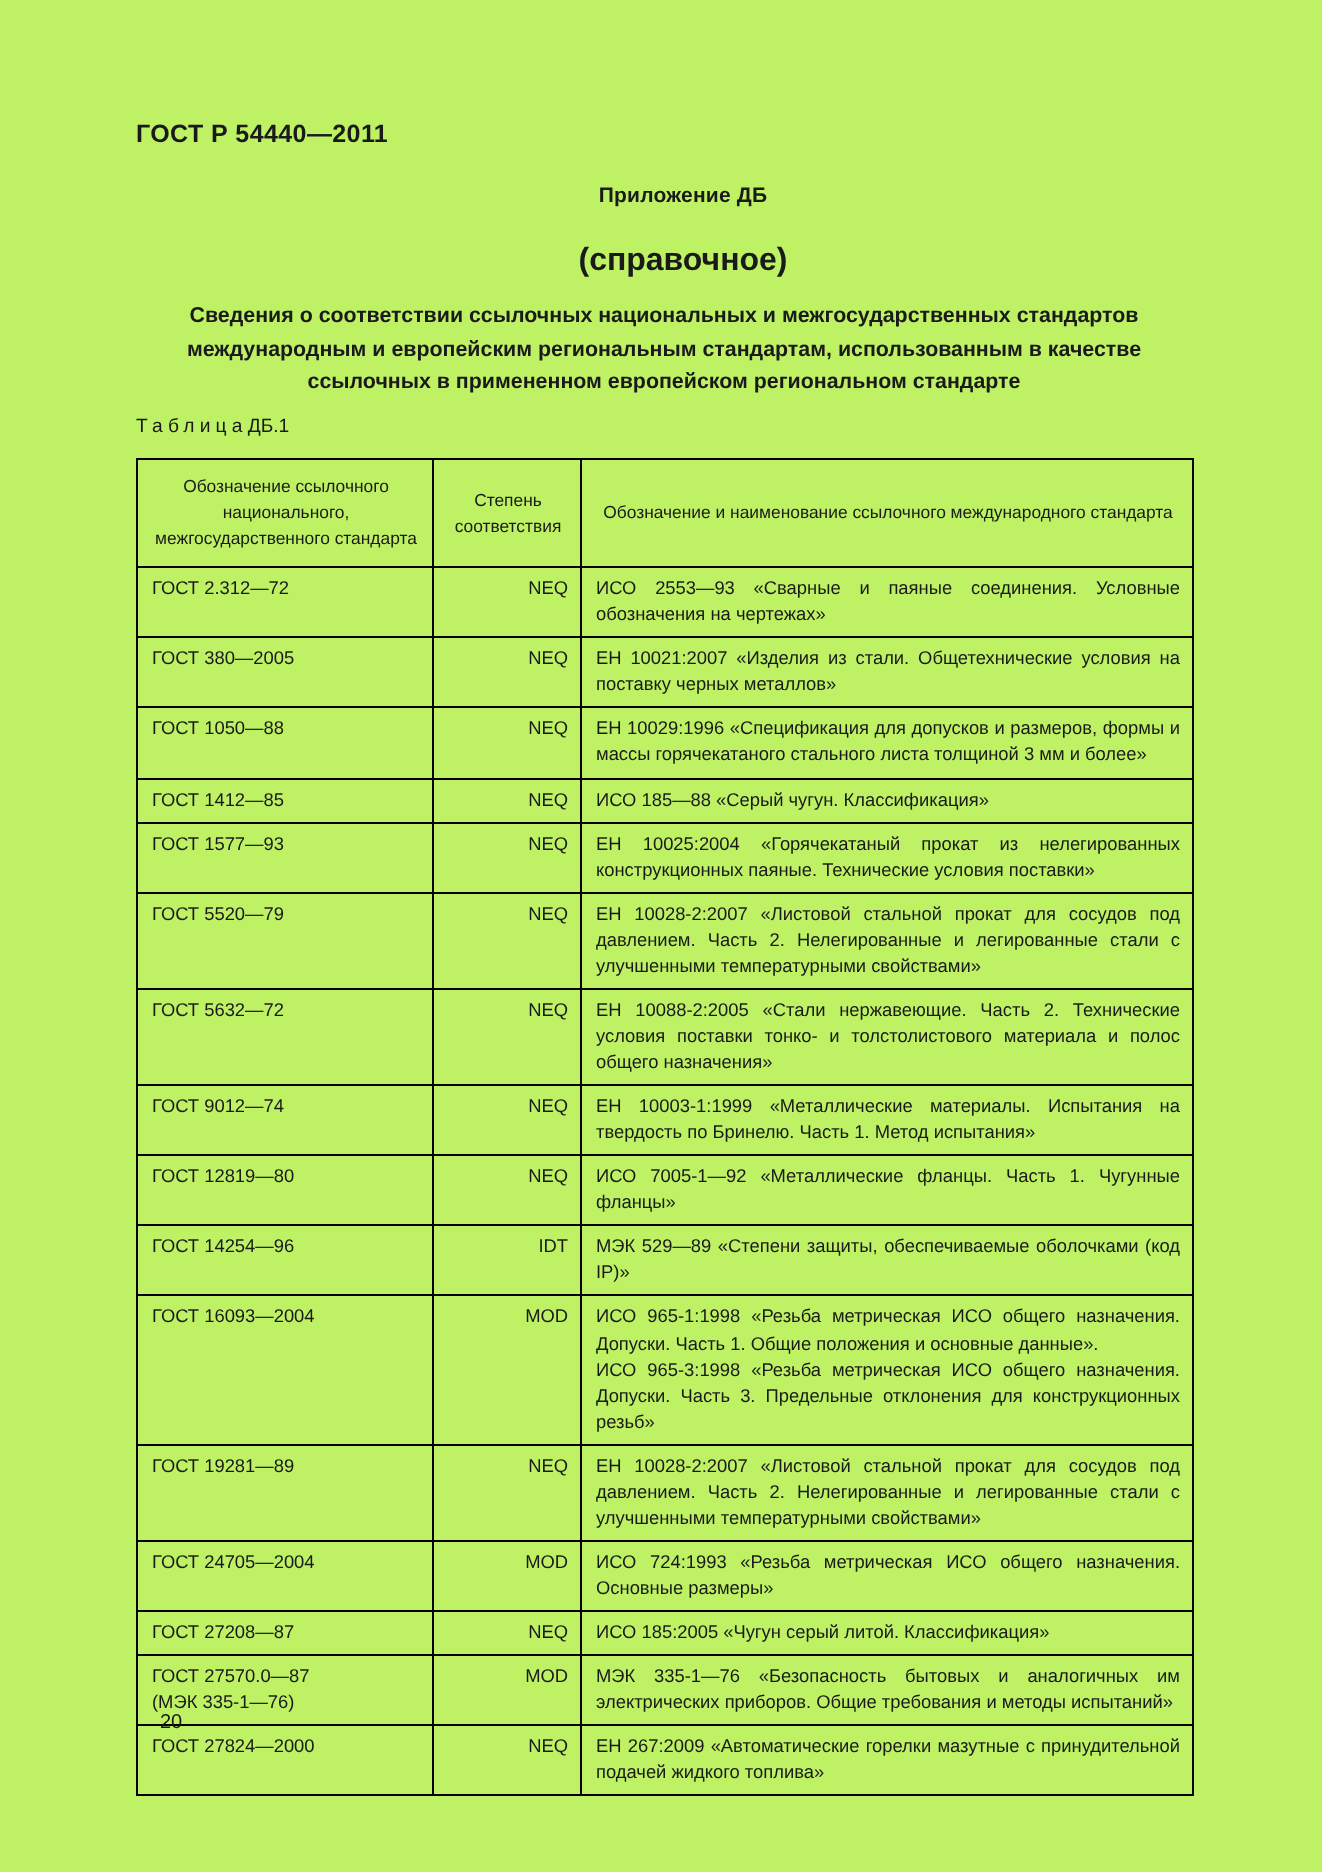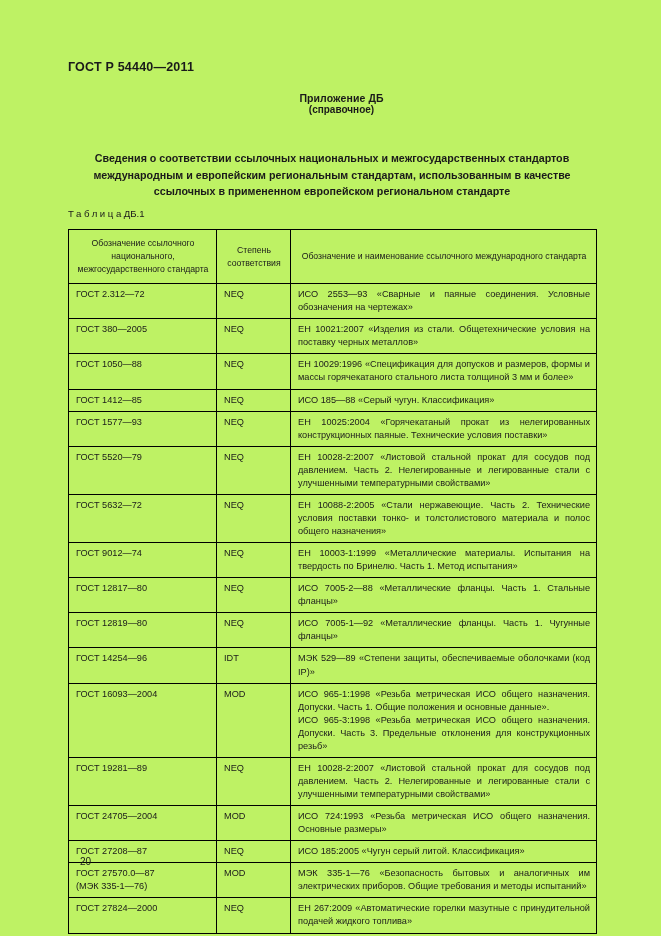--- a/index.html
+++ b/index.html
@@ -38,23 +38,23 @@
     top: 92px;
     text-align: center;
     padding-left: 22px;
   }
   .annex-title {
     font-size: 10.5px;
     font-weight: bold;
     letter-spacing: 0.1px;
   }
   .annex-sub {
-    font-size: 10px;
-    font-weight: bold;
-    margin-top: 0;
+    font-size: 16px;
+    font-weight: bold;
+    margin-top: 18px;
   }
 
   .doc-title {
     position: absolute;
     left: 68px;
     width: 528px;
     top: 150px;
     text-align: center;
     font-size: 10.7px;
     font-weight: bold;
@@ -98,21 +98,21 @@
   }
   col.c-desig { width: 148px; }
   col.c-degree { width: 74px; }
   col.c-intl   { width: 306px; }
 
   td.cell-desig {
     text-align: left;
     white-space: pre-line;
   }
   td.cell-degree {
-    text-align: left;
+    text-align: right;
     vertical-align: top;
   }
   td.cell-intl {
     text-align: justify;
     text-justify: inter-word;
     white-space: pre-line;
   }
 
   .page-number {
     position: absolute;
@@ -187,25 +187,20 @@
         <td class="cell-desig">ГОСТ 5632—72</td>
         <td class="cell-degree">NEQ</td>
         <td class="cell-intl">ЕН 10088-2:2005 «Стали нержавеющие. Часть 2. Технические условия поставки тонко- и толстолистового материала и полос общего назначения»</td>
       </tr>
       <tr>
         <td class="cell-desig">ГОСТ 9012—74</td>
         <td class="cell-degree">NEQ</td>
         <td class="cell-intl">ЕН 10003-1:1999 «Металлические материалы. Испытания на твердость по Бринелю. Часть 1. Метод испытания»</td>
       </tr>
       <tr>
-        <td class="cell-desig">ГОСТ 12817—80</td>
-        <td class="cell-degree">NEQ</td>
-        <td class="cell-intl">ИСО 7005-2—88 «Металлические фланцы. Часть 1. Стальные фланцы»</td>
-      </tr>
-      <tr>
         <td class="cell-desig">ГОСТ 12819—80</td>
         <td class="cell-degree">NEQ</td>
         <td class="cell-intl">ИСО 7005-1—92 «Металлические фланцы. Часть 1. Чугунные фланцы»</td>
       </tr>
       <tr>
         <td class="cell-desig">ГОСТ 14254—96</td>
         <td class="cell-degree">IDT</td>
         <td class="cell-intl">МЭК 529—89 «Степени защиты, обеспечиваемые оболочками (код IP)»</td>
       </tr>
       <tr>

